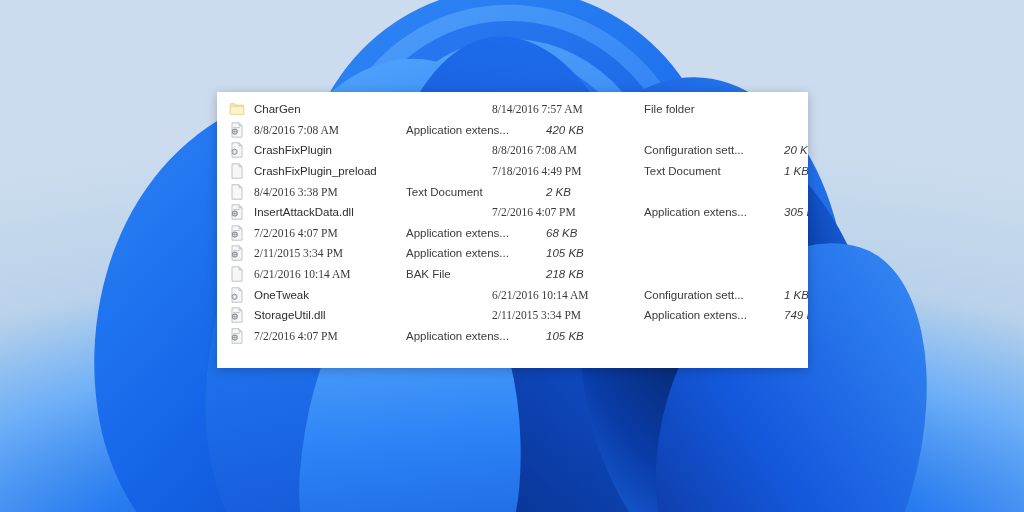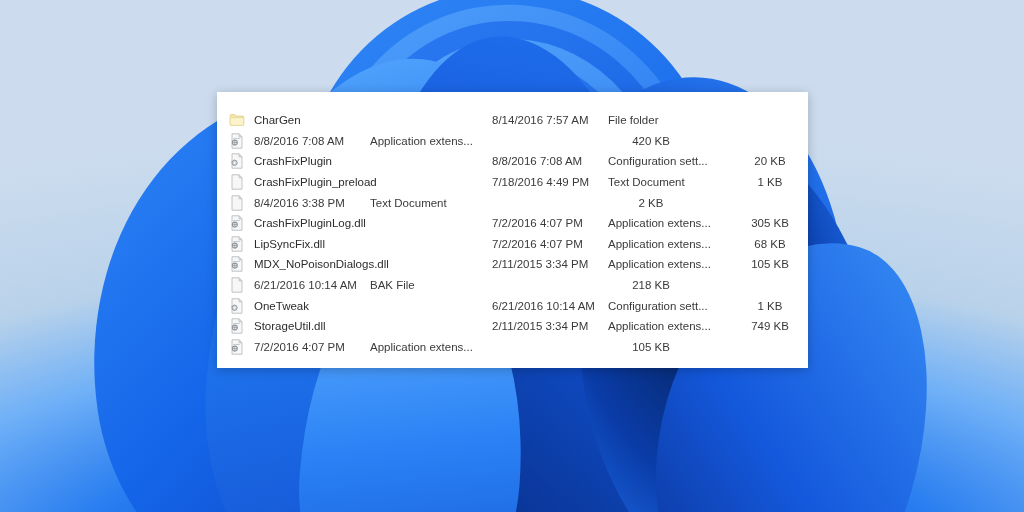--- a/index.html
+++ b/index.html
@@ -33,40 +33,40 @@
   }
 
   
   #file-panel {
     position:absolute;
     left:217px; top:92px;
     width:591px; height:276px;
     background:#ffffff;
     box-shadow: 0 2px 10px rgba(0,0,0,0.22);
     overflow:hidden;
-    padding-top:18px;
+    padding-top:7px;
   }
   .row {
     display:flex;
     align-items:center;
     height:20.6px;
     font-size:11.5px;
     color:#2c2c2c;
     padding-left:12px;
     white-space:nowrap;
   }
   .c-icon {
     width:25px;
     flex:0 0 25px;
     display:flex; align-items:center; justify-content:flex-start;
   }
   .c-name  { flex:0 0 238px; overflow:hidden; text-overflow:ellipsis; }
-  .c-date  { flex:0 0 116px; color:#3a3a3a; }
-  .c-type  { flex:0 0 140px; color:#3a3a3a; overflow:hidden; text-overflow:ellipsis; }
-  .c-size  { flex:1 1 auto; text-align:center; padding-right:16px; color:#3a3a3a; }
+  .c-date  { flex:0 0 116px; color:#3a3a3a;font-family:Liberation Serif, serif; }
+  .c-type  { flex:0 0 140px; color:#3a3a3a; overflow:hidden; text-overflow:ellipsis;margin-left:36px; }
+  .c-size  { flex:1 1 auto; text-align:left; padding-right:16px; color:#3a3a3a;font-style:italic; }
 
   
   .ico { width:16px; height:16px; display:block; }
 </style>
 </head>
 <body>
 
 <div id="wallpaper">
 
   <div class="fan">
@@ -165,51 +165,49 @@
       <div class="row">
     <div class="c-icon">
     <svg class="ico" viewBox="0 0 16 16" xmlns="http://www.w3.org/2000/svg">
       <path d="M3 0.8 L10 0.8 L13 3.9 L13 15.2 L3 15.2 Z" fill="#f7f7f7" stroke="#b9bdc2" stroke-width="0.9"></path>
       <path d="M10 0.8 L10 3.9 L13 3.9 Z" fill="#dfe2e6" stroke="#b9bdc2" stroke-width="0.7"></path>
       <circle cx="5.8" cy="9.6" r="2.5" fill="none" stroke="#8e959c" stroke-width="1.1"></circle>
                    <path d="M5.8 7.1 L5.8 12.1 M3.3 9.6 L8.3 9.6" stroke="#8e959c" stroke-width="0.8"></path>
                    <rect x="4.3" y="5.0" width="6.5" height="1" fill="#c6cbd1"></rect>
     </svg>
         </div>
-    <div class="c-name">CrashFixPluginLog.dll</div>
+    <div class="c-name">InsertAttackData.dll</div>
     <div class="c-date">7/2/2016 4:07 PM</div>
     <div class="c-type">Application extens...</div>
     <div class="c-size">305 KB</div>
       </div>
       <div class="row">
     <div class="c-icon">
     <svg class="ico" viewBox="0 0 16 16" xmlns="http://www.w3.org/2000/svg">
       <path d="M3 0.8 L10 0.8 L13 3.9 L13 15.2 L3 15.2 Z" fill="#f7f7f7" stroke="#b9bdc2" stroke-width="0.9"></path>
       <path d="M10 0.8 L10 3.9 L13 3.9 Z" fill="#dfe2e6" stroke="#b9bdc2" stroke-width="0.7"></path>
       <circle cx="5.8" cy="9.6" r="2.5" fill="none" stroke="#8e959c" stroke-width="1.1"></circle>
                    <path d="M5.8 7.1 L5.8 12.1 M3.3 9.6 L8.3 9.6" stroke="#8e959c" stroke-width="0.8"></path>
                    <rect x="4.3" y="5.0" width="6.5" height="1" fill="#c6cbd1"></rect>
     </svg>
         </div>
-    <div class="c-name">LipSyncFix.dll</div>
     <div class="c-date">7/2/2016 4:07 PM</div>
     <div class="c-type">Application extens...</div>
     <div class="c-size">68 KB</div>
       </div>
       <div class="row">
     <div class="c-icon">
     <svg class="ico" viewBox="0 0 16 16" xmlns="http://www.w3.org/2000/svg">
       <path d="M3 0.8 L10 0.8 L13 3.9 L13 15.2 L3 15.2 Z" fill="#f7f7f7" stroke="#b9bdc2" stroke-width="0.9"></path>
       <path d="M10 0.8 L10 3.9 L13 3.9 Z" fill="#dfe2e6" stroke="#b9bdc2" stroke-width="0.7"></path>
       <circle cx="5.8" cy="9.6" r="2.5" fill="none" stroke="#8e959c" stroke-width="1.1"></circle>
                    <path d="M5.8 7.1 L5.8 12.1 M3.3 9.6 L8.3 9.6" stroke="#8e959c" stroke-width="0.8"></path>
                    <rect x="4.3" y="5.0" width="6.5" height="1" fill="#c6cbd1"></rect>
     </svg>
         </div>
-    <div class="c-name">MDX_NoPoisonDialogs.dll</div>
     <div class="c-date">2/11/2015 3:34 PM</div>
     <div class="c-type">Application extens...</div>
     <div class="c-size">105 KB</div>
       </div>
       <div class="row">
     <div class="c-icon">
     <svg class="ico" viewBox="0 0 16 16" xmlns="http://www.w3.org/2000/svg">
       <path d="M3 0.8 L10 0.8 L13 3.9 L13 15.2 L3 15.2 Z" fill="#f7f7f7" stroke="#b9bdc2" stroke-width="0.9"></path>
       <path d="M10 0.8 L10 3.9 L13 3.9 Z" fill="#dfe2e6" stroke="#b9bdc2" stroke-width="0.7"></path>
 

